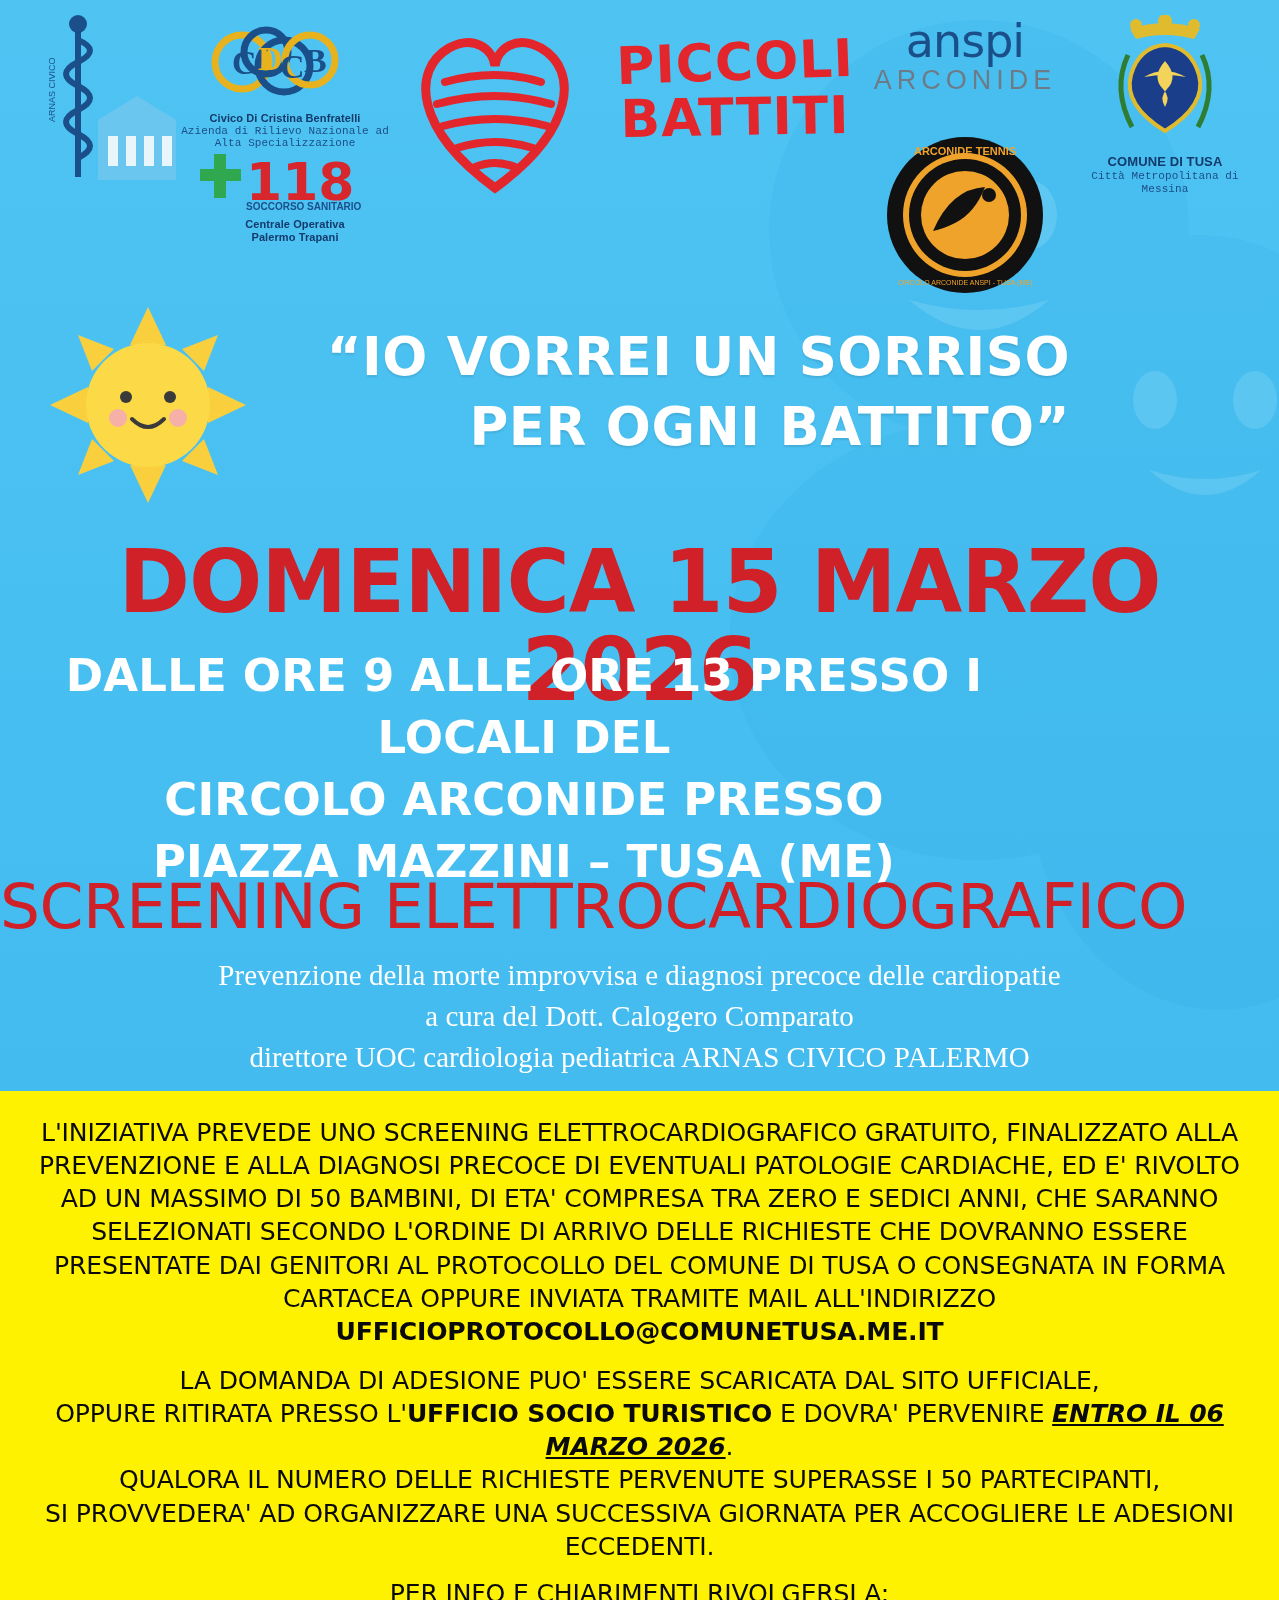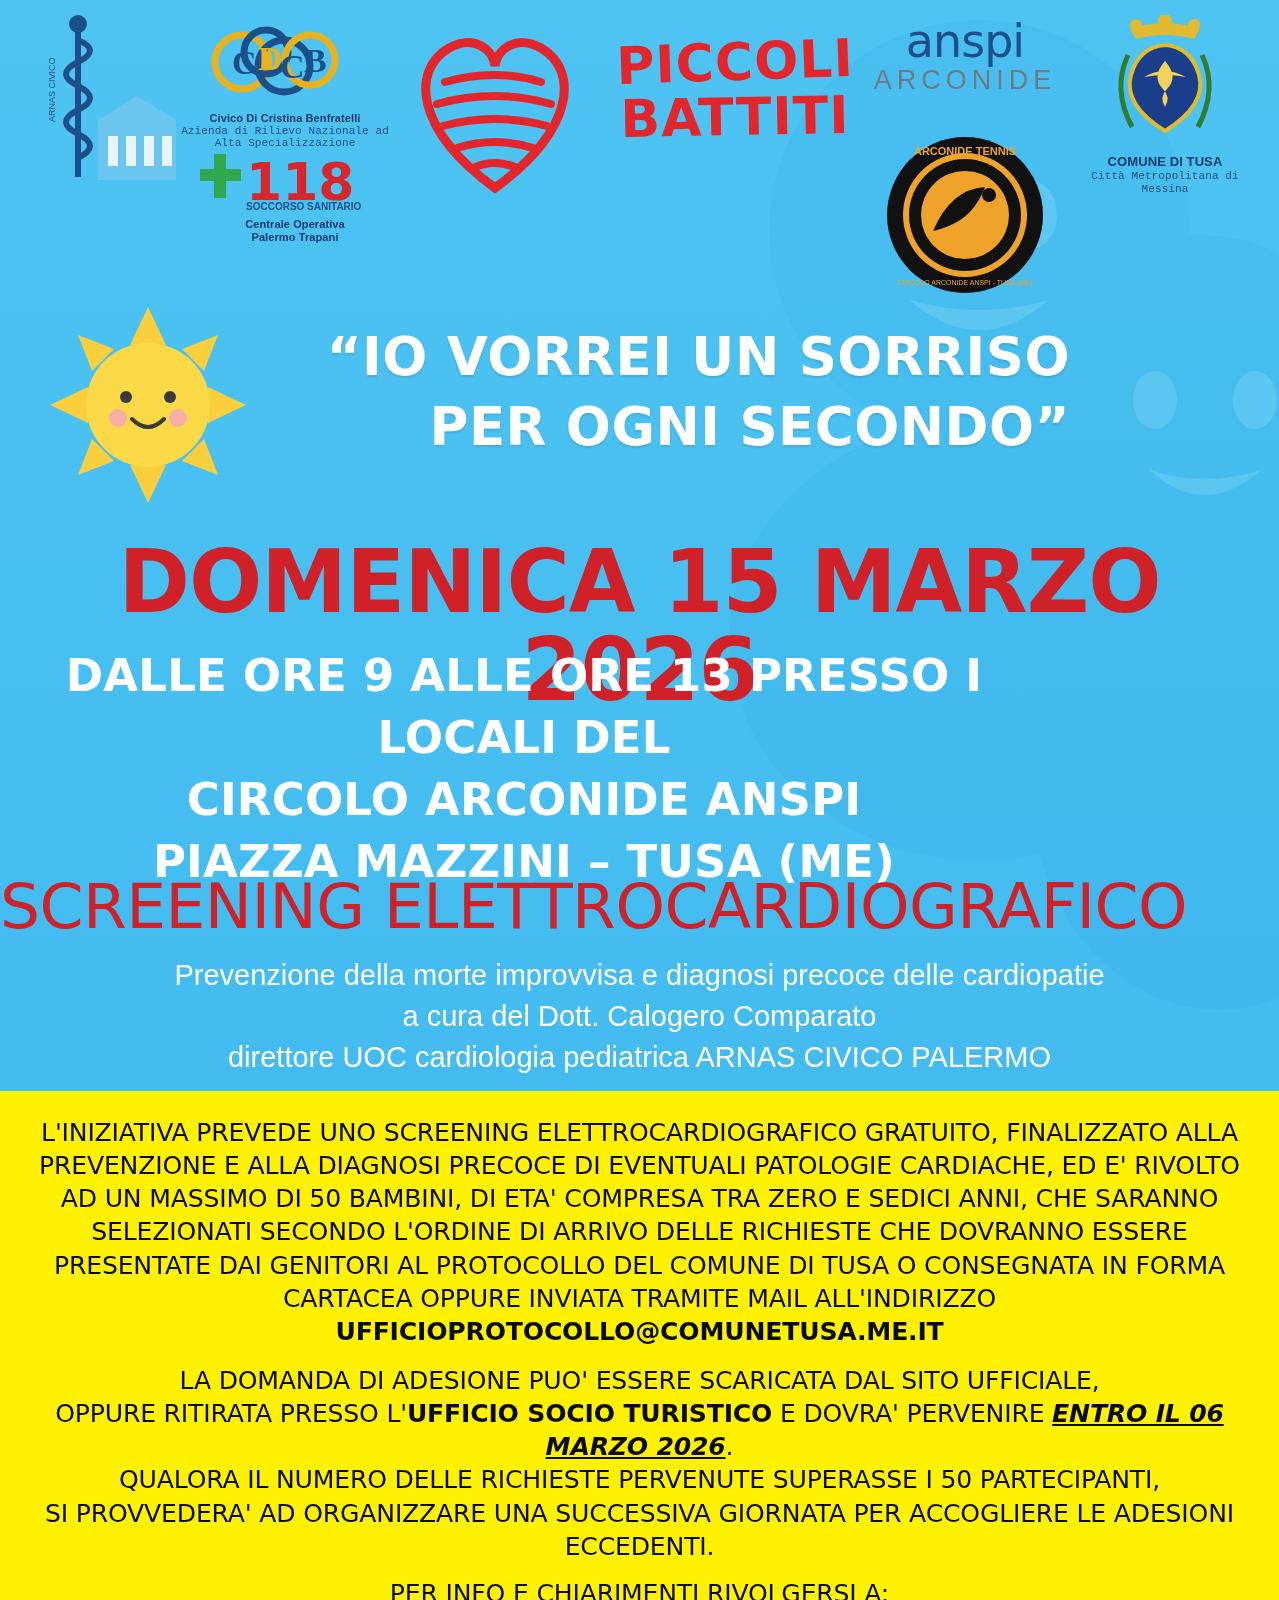--- a/index.html
+++ b/index.html
@@ -145,21 +145,21 @@
     line-height: 1;
   }
 
   .sub-block {
     position: absolute;
     left: 0;
     top: 955px;
     width: 1279px;
     text-align: center;
     color: #ffffff;
-    font-family: Liberation Sans, sans-serif;
+    font-family: Liberation Serif, serif;
     font-size: 29px;
     line-height: 1.42;
     font-weight: normal;
   }
 
   
   .yellow-panel {
     position: absolute;
     left: 0;
     top: 1091px;
@@ -335,28 +335,28 @@
       <circle cx="78" cy="92" r="6" fill="#3a3a3a"></circle>
       <circle cx="122" cy="92" r="6" fill="#3a3a3a"></circle>
       <circle cx="70" cy="113" r="9" fill="#f6a8b8" opacity=".85"></circle>
       <circle cx="130" cy="113" r="9" fill="#f6a8b8" opacity=".85"></circle>
       <path d="M84 114 q16 16 32 0" stroke="#3a3a3a" stroke-width="4" fill="none" stroke-linecap="round"></path>
     </svg>
   </div>
 
   <div class="quote">
     <div>“IO VORREI UN SORRISO</div>
-    <div>PER OGNI SECONDO”</div>
+    <div>PER OGNI BATTITO”</div>
   </div>
 
   <div class="date-line">DOMENICA 15 MARZO 2026</div>
 
   <div class="place-block">
     <div>DALLE ORE 9 ALLE ORE 13 PRESSO I LOCALI DEL</div>
-    <div>CIRCOLO ARCONIDE ANSPI</div>
+    <div>CIRCOLO ARCONIDE PRESSO</div>
     <div>PIAZZA MAZZINI – TUSA (ME)</div>
   </div>
 
   <div class="screening-title">SCREENING ELETTROCARDIOGRAFICO</div>
 
   <div class="sub-block">
     <div>Prevenzione della morte improvvisa e diagnosi precoce delle cardiopatie</div>
     <div>a cura del Dott. Calogero Comparato</div>
     <div>direttore UOC cardiologia pediatrica ARNAS CIVICO PALERMO</div>
   </div>

